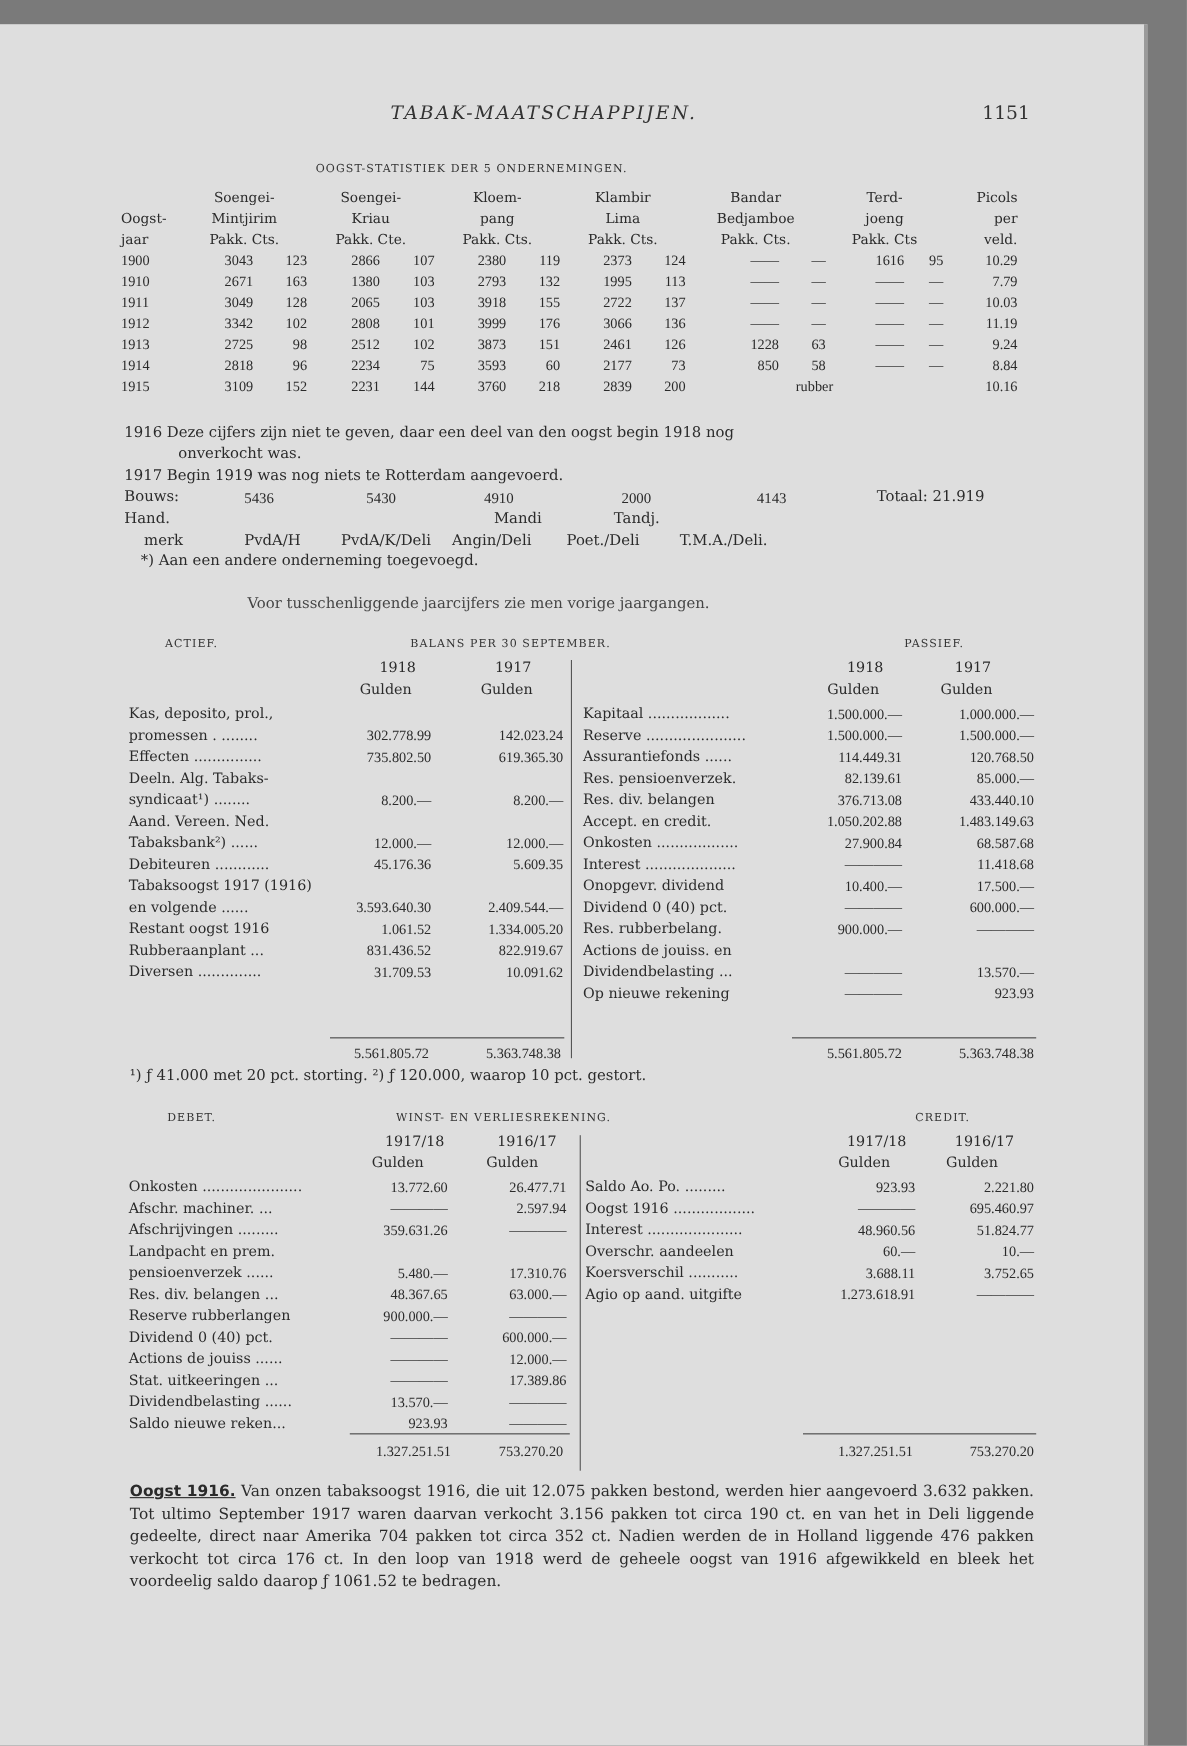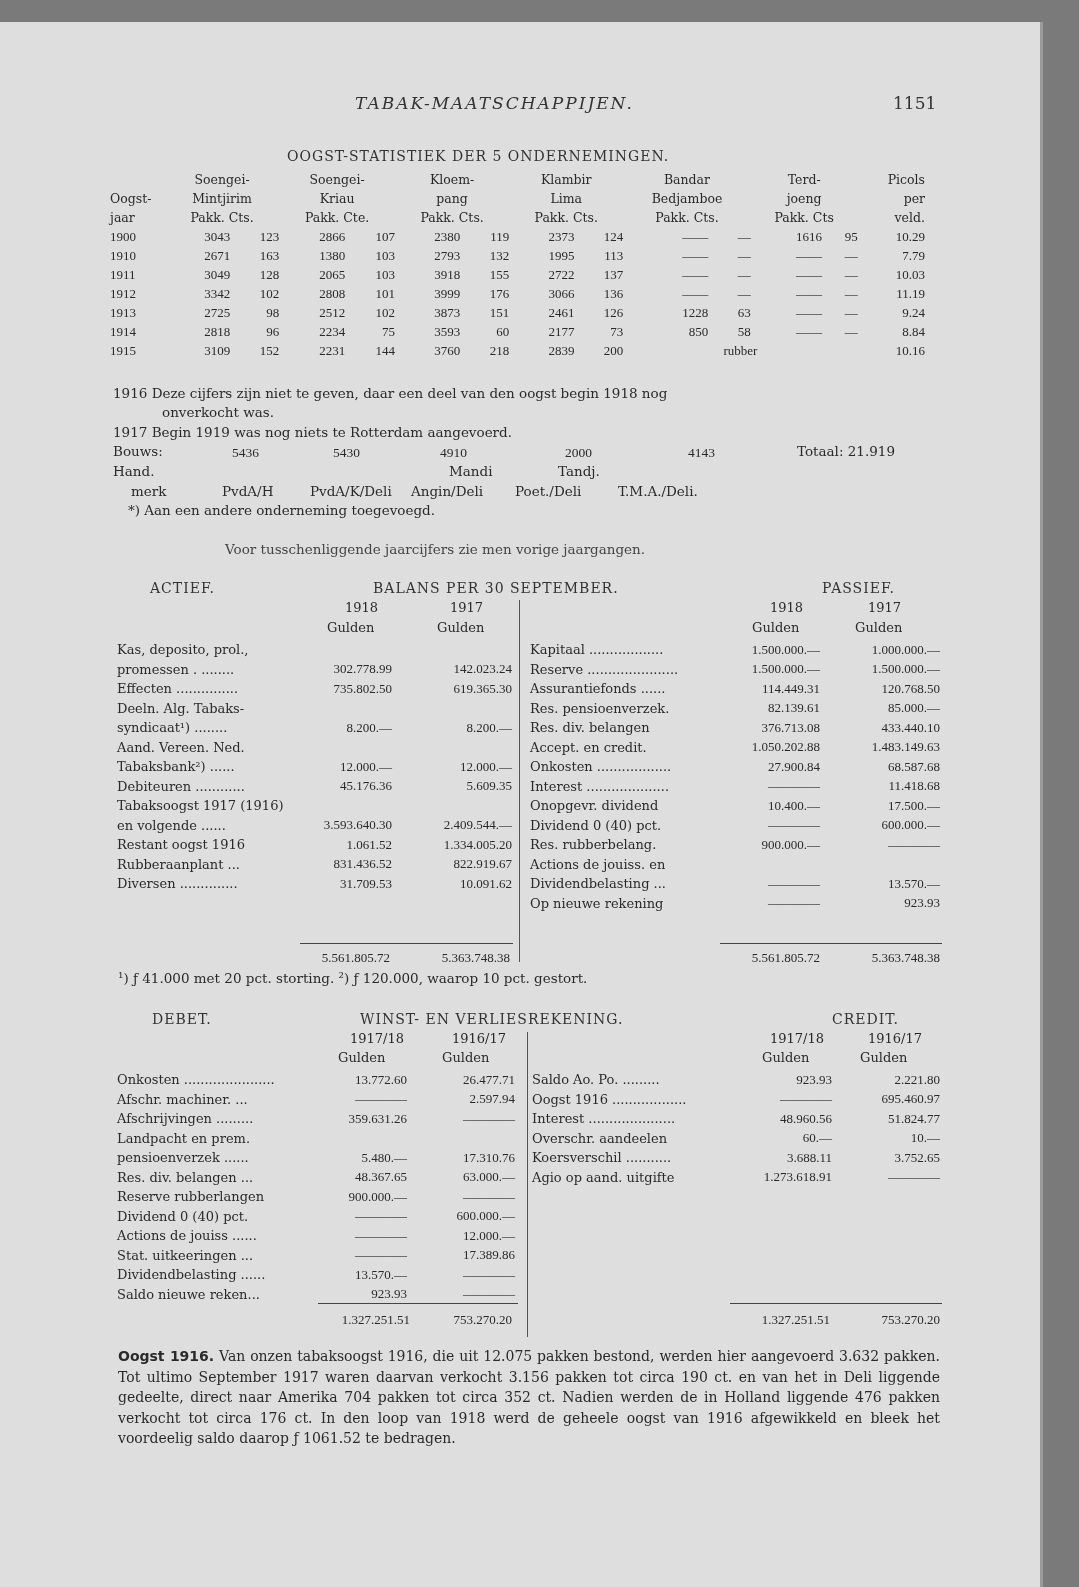--- a/index.html
+++ b/index.html
@@ -11,36 +11,36 @@
     position:relative;
   }
   .page {
     position:absolute; left:0; top:22px; width:1040px; height:1565px;
     background:#dedede;
     border-right:3px solid #9a9a9a;
   }
   .abs { position:absolute; white-space:nowrap; }
   .hdr-title { left:355px; top:93px; font-style:italic; font-size:17px; letter-spacing:2px; color:#333; }
   .hdr-page { left:893px; top:93px; font-size:17px; color:#333; }
-  .sec-title { font-size:14px; letter-spacing:1px; color:#333; }
+  .sec-title { font-size:10px; letter-spacing:1px; color:#333; }
   .small { font-size:13px; }
   .num { font-family:"Liberation Serif",serif; font-size:13px; text-align:right; display:inline-block; }
   table { border-collapse:collapse; }
   .stat { position:absolute; left:110px; top:170px; width:815px; font-size:13px; }
   .stat td { padding:0; height:19px; text-align:right; font-family:"Liberation Serif",serif; }
   .stat td.yr { text-align:left; width:50px; }
   .stat thead td { text-align:center; font-family:"DejaVu Serif",serif; font-size:12.5px; height:19px; }
   .line { position:absolute; font-size:13.5px; white-space:nowrap; }
   .bal { position:absolute; font-size:13px; }
   .bal td { padding:0; height:19.5px; white-space:nowrap; }
   .bal td.v { text-align:right; font-family:"Liberation Serif",serif; }
   .vrule { position:absolute; width:1px; background:#555; }
   .hrule { position:absolute; height:1px; background:#444; }
   .para { position:absolute; left:118px; top:1346px; width:822px; font-size:14px; line-height:20.5px; text-align:justify; }
-  .para b { font-family:"DejaVu Sans",sans-serif; font-weight:bold; }
+  .para b { font-family:"DejaVu Sans",sans-serif; font-weight:bold;text-decoration:underline; }
 </style>
 </head>
 <body>
 
 <div class="page"></div>
 
 <div class="abs hdr-title">TABAK-MAATSCHAPPIJEN.</div>
 <div class="abs hdr-page">1151</div>
 
 <div class="abs sec-title" style="left:287px;top:148px;">OOGST-STATISTIEK DER 5 ONDERNEMINGEN.</div>
@@ -189,21 +189,21 @@
         <td>10.16</td>
       </tr>
     </tbody>
 </table>
 
 <div class="line" style="left:113px;top:385px;">1916 Deze cijfers zijn niet te geven, daar een deel van den oogst begin 1918 nog</div>
 <div class="line" style="left:162px;top:404px;">onverkocht was.</div>
 <div class="line" style="left:113px;top:424px;">1917 Begin 1919 was nog niets te Rotterdam aangevoerd.</div>
 
 <div class="line" style="left:113px;top:443px;">Bouws:</div>
-<div class="line num" style="left:232px;top:445px;">5436</div>
+<div class="line num" style="left:222px;top:445px;">5436</div>
 <div class="line num" style="left:333px;top:445px;">5430</div>
 <div class="line num" style="left:440px;top:445px;">4910</div>
 <div class="line num" style="left:565px;top:445px;text-align:center;">2000</div>
 <div class="line num" style="left:688px;top:445px;">4143</div>
 <div class="line" style="left:797px;top:443px;">Totaal: 21.919</div>
 
 <div class="line" style="left:113px;top:463px;">Hand.</div>
 <div class="line" style="left:449px;top:463px;">Mandi</div>
 <div class="line" style="left:558px;top:463px;">Tandj.</div>
 

